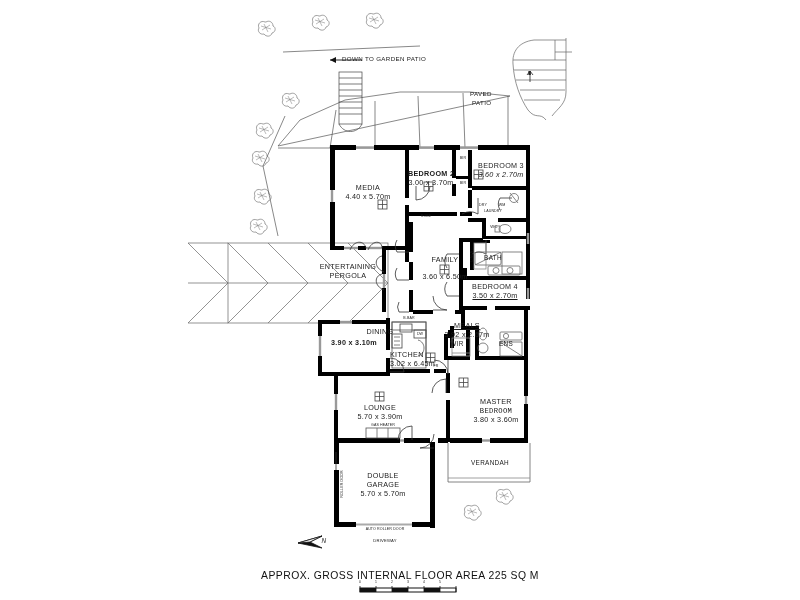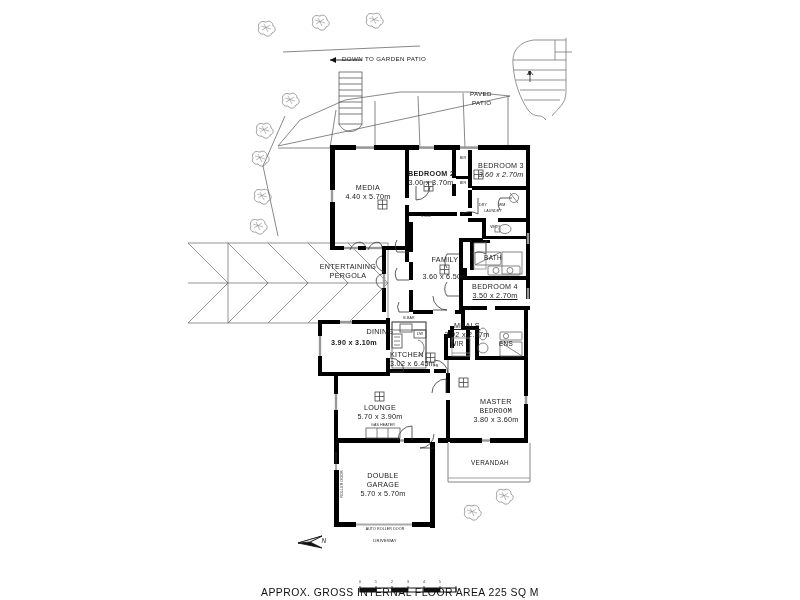--- a/index.html
+++ b/index.html
@@ -416,21 +416,21 @@
   <div class="lbl tiny vert rot90" style="left:457px;top:254px;width:30px;">LINEN</div>
   <div class="lbl mid" style="left:444px;top:340px;width:26px;">WIR</div>
   <div class="lbl mid" style="left:494px;top:340px;width:24px;">ENS</div>
   <div class="lbl mid" style="left:478px;top:254px;width:30px;">BATH</div>
   <div class="lbl tiny" style="left:398px;top:316px;width:22px;">B.BAR</div>
   <div class="lbl tiny" style="left:414px;top:332px;width:12px;">DW</div>
   <div class="lbl tiny" style="left:430px;top:364px;width:12px;">FR</div>
 
   <div class="lbl mid" style="left:318px;top:537px;width:12px;font-style:italic;">N</div>
 
-  <div class="lbl area-title" style="left:0px;top:570px;width:800px;margin-top:17px;">APPROX. GROSS INTERNAL FLOOR AREA  225 SQ M</div>
+  <div class="lbl area-title" style="left:0px;top:570px;width:800px;">APPROX. GROSS INTERNAL FLOOR AREA  225 SQ M</div>
 
   <div class="lbl" style="left:356px;top:580px;width:8px;font-size:3.4px;">0</div>
   <div class="lbl" style="left:372px;top:580px;width:8px;font-size:3.4px;">1</div>
   <div class="lbl" style="left:388px;top:580px;width:8px;font-size:3.4px;">2</div>
   <div class="lbl" style="left:404px;top:580px;width:8px;font-size:3.4px;">3</div>
   <div class="lbl" style="left:420px;top:580px;width:8px;font-size:3.4px;">4</div>
   <div class="lbl" style="left:436px;top:580px;width:8px;font-size:3.4px;">5</div>
 
 </div>
 

